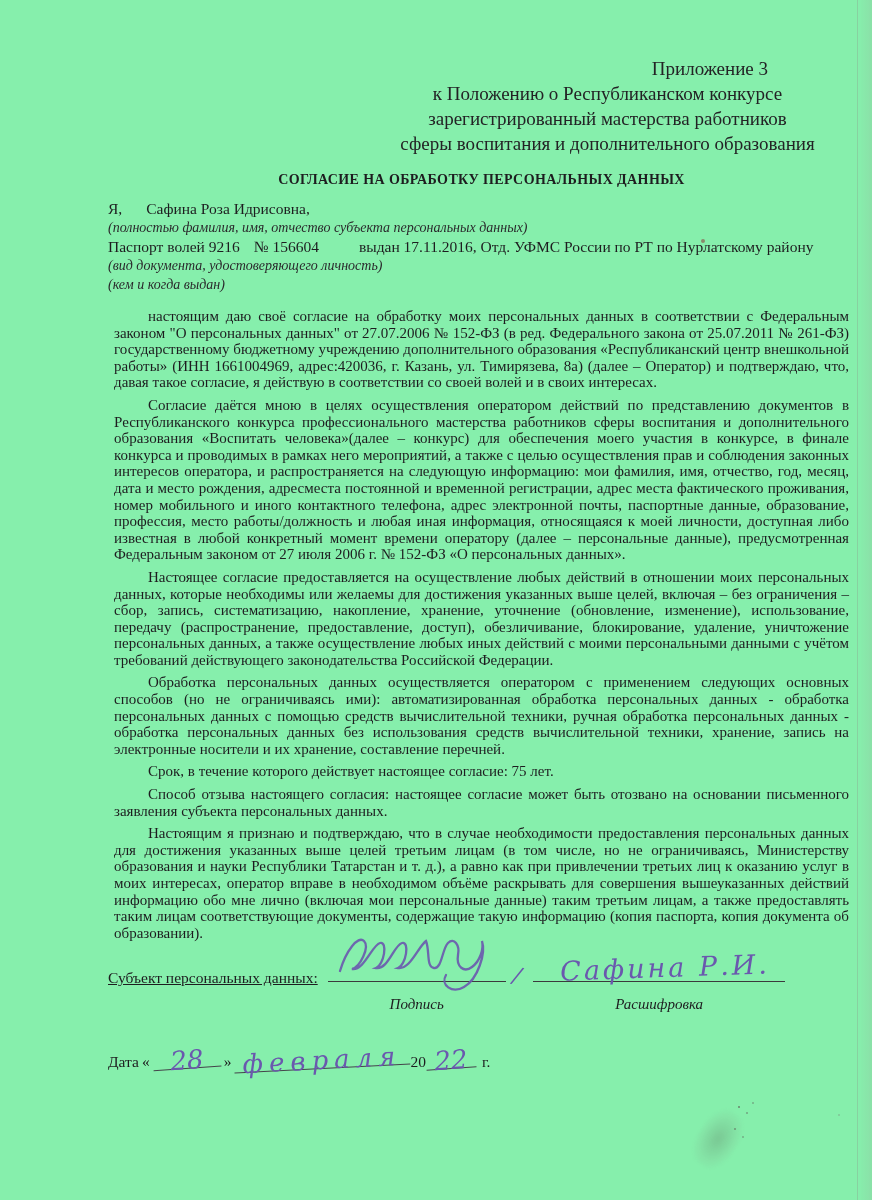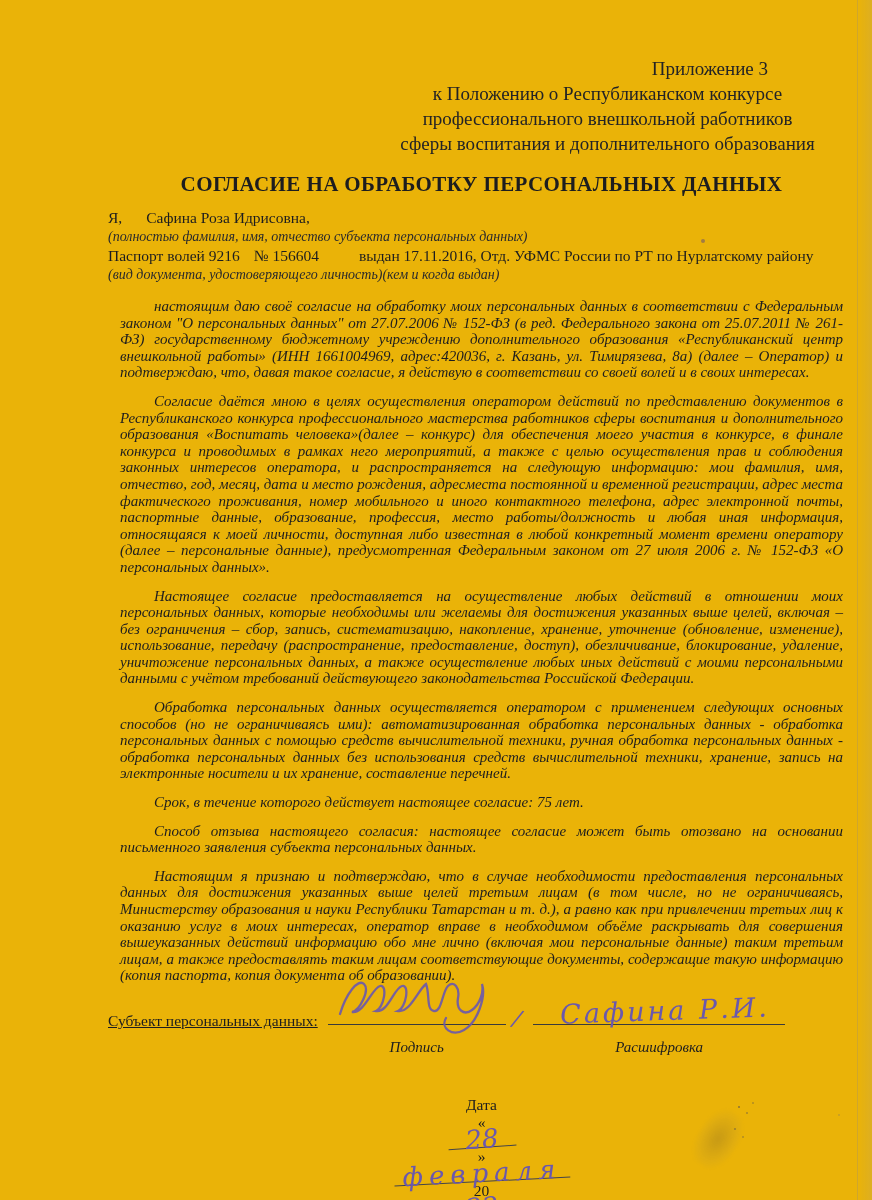--- a/index.html
+++ b/index.html
@@ -1,53 +1,53 @@
 <!DOCTYPE html>
 <html lang="ru"><head>
 <meta charset="utf-8">
 <style>
   html,body{margin:0;padding:0;background:#ffffff;}
   .page{
     position:relative;
     width:872px;height:1200px;
-    background:#eab308;
+    background:#86efac;
     overflow:hidden;
     font-family:"Liberation Serif","DejaVu Serif",serif;
     color:#1d1d1f;
     --ink:#6a58ae;
   }
   
   .header{margin:56px 42px 0 385px;text-align:center;font-size:19px;line-height:25px;color:#232325;}
   .header .l0{text-align:right;padding-right:62px;}
   
-  .title{margin:16px 17px 0 108px;text-align:center;font-size:21px;font-weight:bold;letter-spacing:.4px;}
+  .title{margin:16px 17px 0 108px;text-align:center;font-size:14px;font-weight:bold;letter-spacing:.4px;}
   
   .subject{margin:11px 17px 0 108px;font-size:15.5px;line-height:19px;}
   .subject .gap-s{display:inline-block;width:24px;}
   .subject .gap-m{display:inline-block;width:14px;}
   .subject .gap-l{display:inline-block;width:40px;}
   .hint{font-style:italic;font-size:14px;color:#2a2a2c;}
-  .hint-split{display:flex;justify-content:flex-start;padding-right:242px;}
+  .hint-split{display:flex;justify-content:space-between;padding-right:242px;flex-direction:column;}
   
   .bodytext{margin:14px 17px 0 108px;font-size:15px;line-height:16.6px;}
-  .bodytext p{margin:12px;text-align:justify;text-indent:34px;font-style:italic;}
+  .bodytext p{margin:6px;text-align:justify;text-indent:34px;}
   
   .sign-row{margin:16px 17px 0 108px;font-size:15.5px;display:flex;align-items:flex-start;position:relative;}
   .sign-row .label{padding-top:12px;white-space:nowrap;text-decoration:underline;}
   .field{display:flex;flex-direction:column;align-items:center;}
   .rule{width:100%;height:24px;border-bottom:1.3px solid #3a3a3c;position:relative;}
   .caption{font-style:italic;font-size:15px;margin-top:14px;}
   .sig-field{width:178px;margin-left:10px;}
   .tr-field{width:252px;margin-left:12px;}
   .sig-svg{position:absolute;left:6px;bottom:-16px;overflow:visible;}
   .hand{font-family:"DejaVu Serif",serif;font-style:italic;color:var(--ink);}
   .slash{padding-top:6px;margin-left:8px;font-size:22px;transform:rotate(12deg);}
   .tr-hand{position:absolute;left:0;right:-12px;bottom:-2px;text-align:center;font-size:27px;letter-spacing:3px;white-space:nowrap;transform:rotate(-2deg);}
   
-  .date-row{margin:40px 17px 0 108px;font-size:15.5px;display:flex;align-items:center;flex-direction:column;}
+  .date-row{margin:40px 17px 0 108px;font-size:15.5px;display:flex;align-items:flex-start;}
   .date-row .q{margin:0 3px;}
   .dfield{border-bottom:1.2px solid #44444a;text-align:center;font-size:26px;line-height:15px;padding:0 4px;white-space:nowrap;}
   .d-day{width:60px;transform:rotate(-4deg);}
   .d-month{width:168px;letter-spacing:6px;transform:rotate(-3deg);}
   .d-year{width:42px;transform:rotate(-4deg);}
   .yr-prefix{}
   .g-suffix{margin-left:6px;}
   
   .edge-shadow{position:absolute;top:0;right:0;width:14px;height:100%;
     background:linear-gradient(to right,rgba(160,155,150,0),rgba(160,155,150,.18));
@@ -62,21 +62,21 @@
                4px 30px 0 rgba(90,80,76,.3), 100px 8px 0 rgba(120,110,106,.25);}
 </style>
 </head>
 <body>
 
 <div class="page">
 
   <div class="header">
     <div class="l0">Приложение 3</div>
     <div>к Положению о Республиканском конкурсе</div>
-    <div>профессионального внешкольной работников</div>
+    <div>зарегистрированный мастерства работников</div>
     <div>сферы воспитания и дополнительного образования</div>
   </div>
 
   <div class="title">СОГЛАСИЕ НА ОБРАБОТКУ ПЕРСОНАЛЬНЫХ ДАННЫХ</div>
 
   <div class="subject">
     <div>
       <span>Я,</span><span class="gap-s"></span><span>Сафина Роза Идрисовна,</span>
     </div>
     <div class="hint">(полностью фамилия, имя, отчество субъекта персональных данных)</div>

